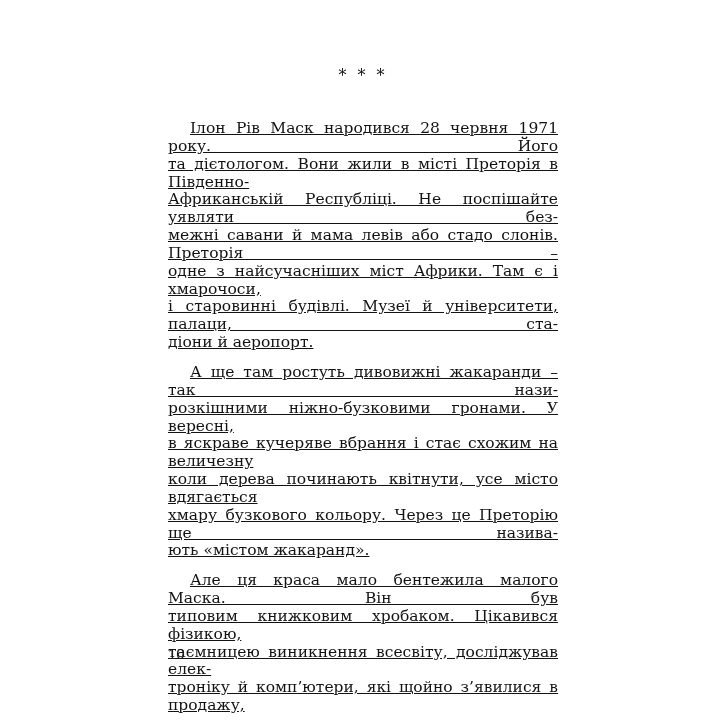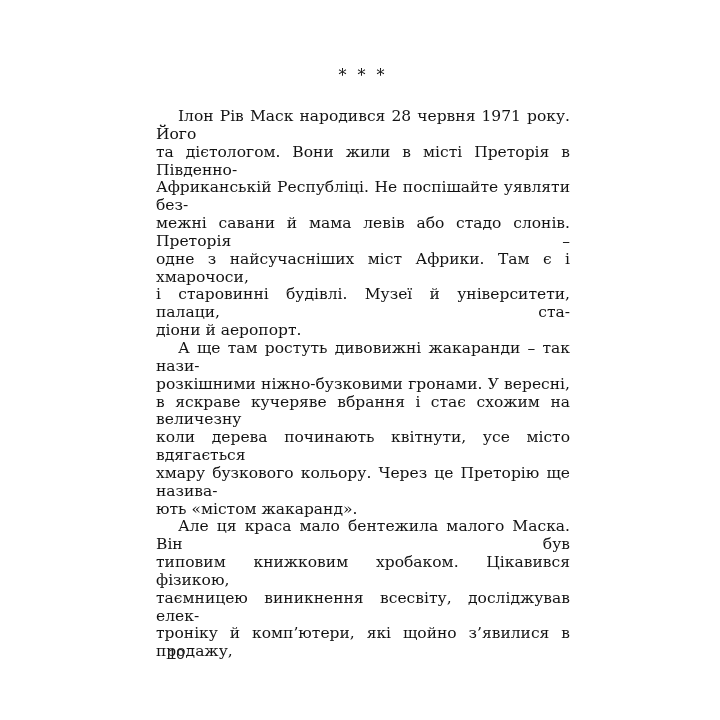--- a/index.html
+++ b/index.html
@@ -28,22 +28,23 @@
   }
   .text-block {
     position: absolute;
     top: 108px;
     left: 156px;
     width: 414px;
     font-size: 15.5px;
     line-height: 17.85px;
   }
   .paragraph {
-    margin: 0;
+    margin: 12px;
     padding: 0;
+    text-decoration: underline;
   }
   .line {
     text-align: justify;
     text-align-last: justify;
     white-space: normal;
   }
   .line.indent {
     text-indent: 22px;
   }
   .line.para-end {

